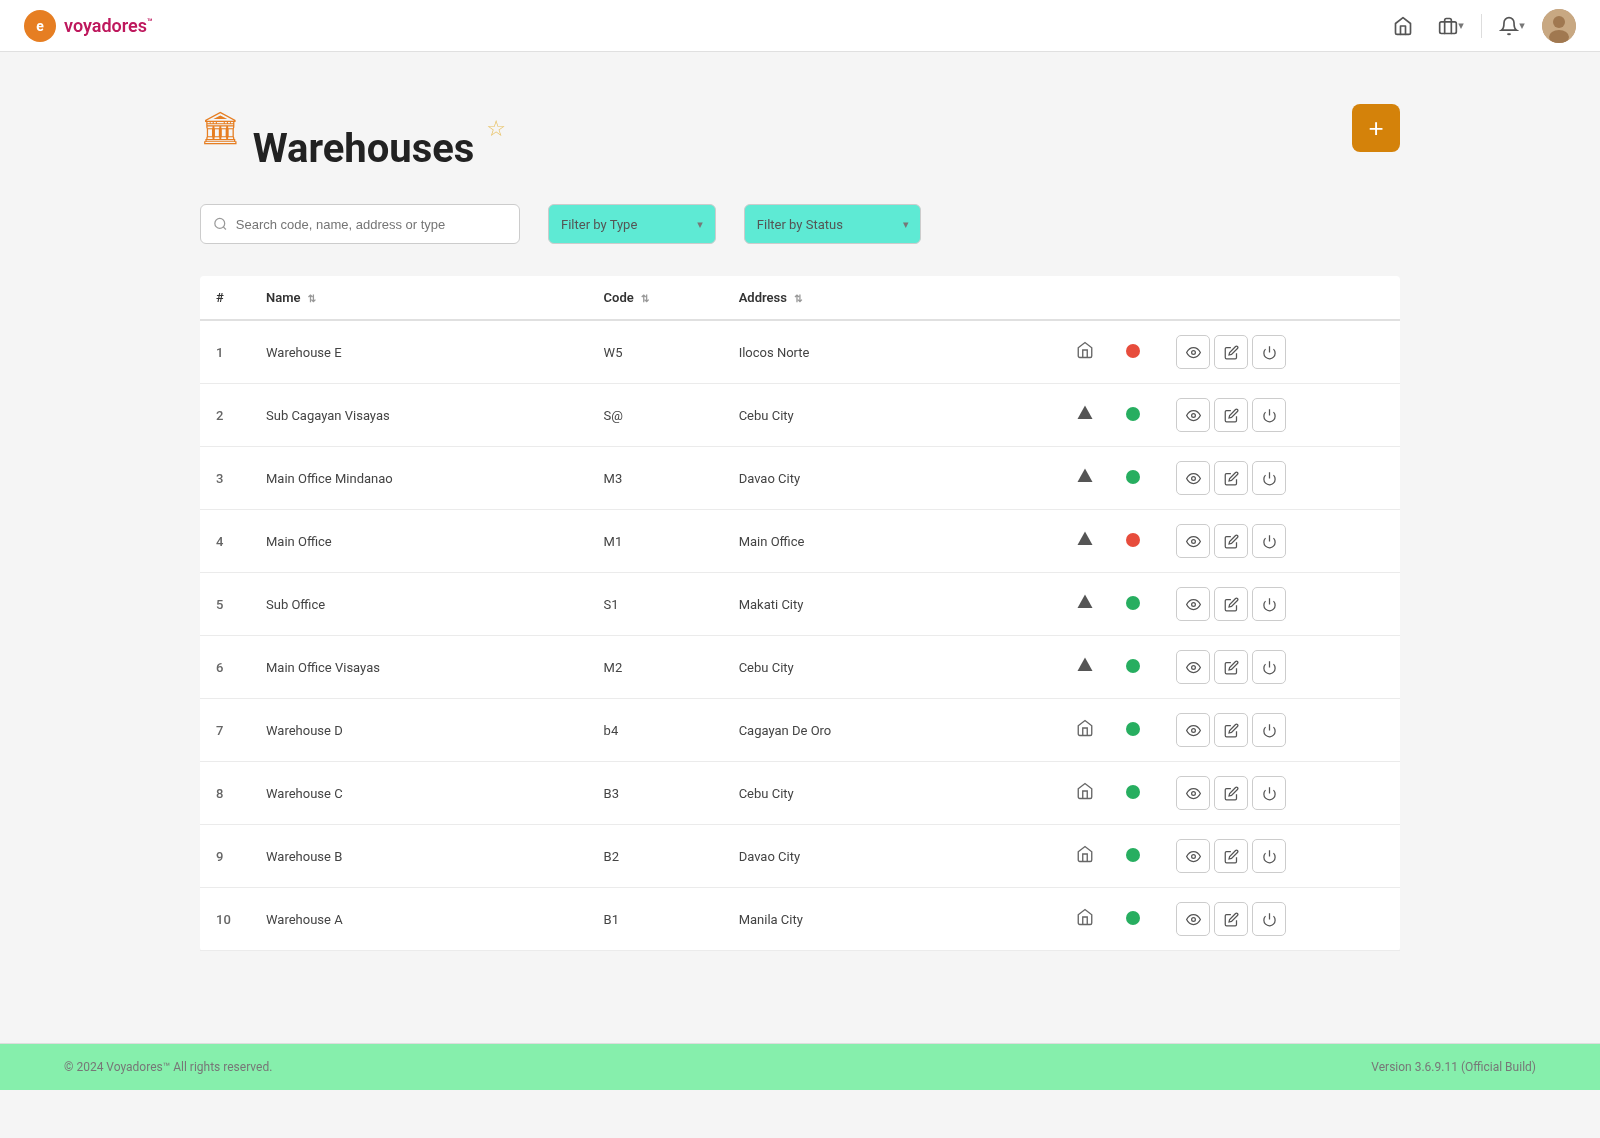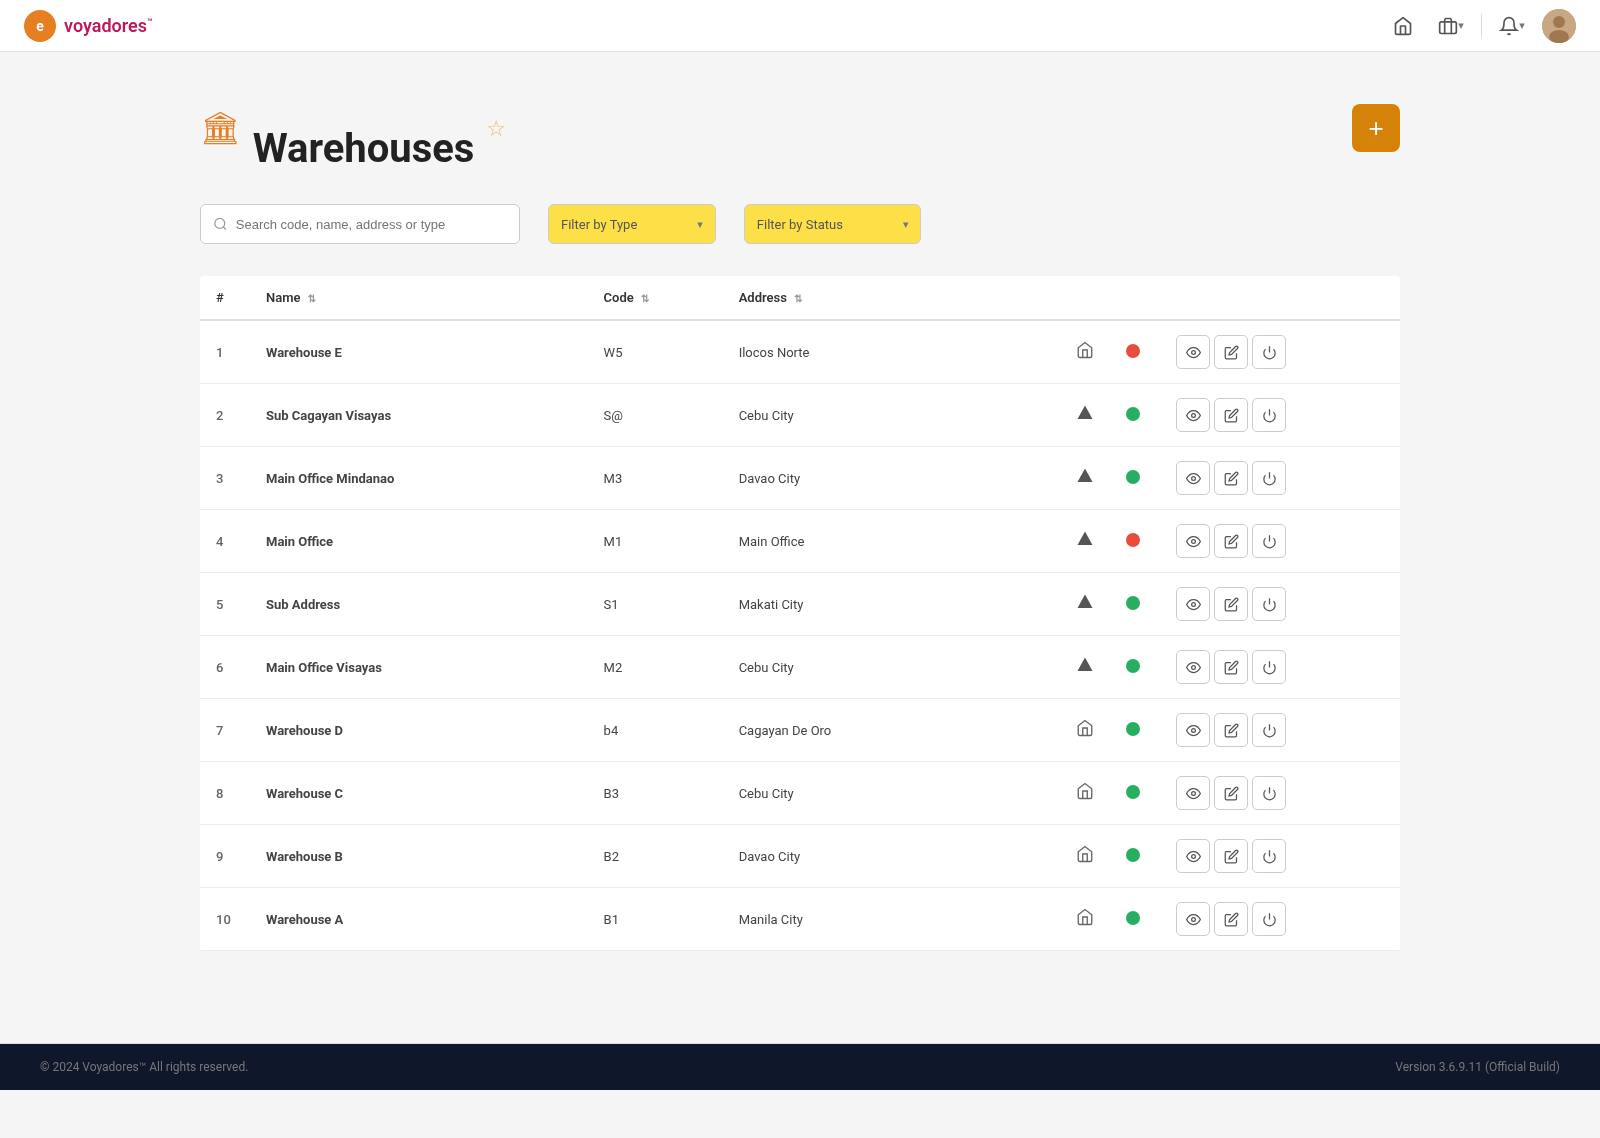--- a/index.html
+++ b/index.html
@@ -103,21 +103,21 @@
       border-radius: 6px;
       padding: 0 12px;
       width: 320px; height: 40px;
       gap: 8px;
     }
     .search-box input {
       border: none; outline: none; width: 100%;
       font-size: 13px; color: #333; background: transparent;
     }
     .filter-select {
-      background: #fde047;
+      background: #5eead4;
       border: 1px solid #ccc;
       border-radius: 6px;
       padding: 0 12px;
       height: 40px;
       font-size: 13px;
       color: #555;
       cursor: pointer;
       display: flex; align-items: center; gap: 60px;
       min-width: 160px;
       justify-content: space-between;
@@ -145,21 +145,21 @@
     thead th .sort-icon { color: #999; font-size: 10px; margin-left: 4px; }
     tbody tr {
       border-bottom: 1px solid #ebebeb;
     }
     tbody td {
       padding: 14px 16px;
       font-size: 13px;
       color: #444;
     }
     .row-num { color: #666; font-weight: 500; width: 50px; }
-    .col-name { font-weight: 700; min-width: 200px; }
+    .col-name { font-weight: 400; min-width: 200px; }
     .col-code { min-width: 80px; }
     .col-address { min-width: 200px; }
     .col-type-icon { width: 50px; font-size: 18px; color: #666; }
     .col-status { width: 50px; }
     .status-dot {
       width: 14px; height: 14px; border-radius: 50%;
       display: inline-block;
     }
     .status-green { background: #27ae60; }
     .status-red { background: #e74c3c; }
@@ -174,23 +174,23 @@
       border-radius: 5px;
       background: #fff;
       cursor: pointer;
       display: flex; align-items: center; justify-content: center;
       color: #555;
       font-size: 15px;
     }
 
     
     .footer {
-      background: #0f172a;
+      background: #86efac;
       border-top: 1px solid #ddd;
-      padding: 16px 40px;
+      padding: 16px 64px;
       display: flex;
       justify-content: space-between;
       align-items: flex-start;
       font-size: 12px;
       color: #777;
       margin-top: 60px;
     }
 
     
     .dropdown-arrow { font-size: 11px; color: #777; }
@@ -412,21 +412,21 @@
             <svg width="15" height="15" viewBox="0 0 24 24" fill="none" stroke="currentColor" stroke-width="2">
               <path d="M18.36 6.64a9 9 0 1 1-12.73 0"></path>
               <line x1="12" y1="2" x2="12" y2="12"></line>
             </svg>
           </button>
         </div>
       </td>
     </tr>
           <tr>
       <td class="row-num">5</td>
-      <td class="col-name">Sub Address</td>
+      <td class="col-name">Sub Office</td>
       <td class="col-code">S1</td>
       <td class="col-address">Makati City</td>
       <td class="col-type-icon"><svg width="18" height="18" viewBox="0 0 24 24" fill="#555" stroke="none">
                 <polygon points="12,2 2,20 22,20"></polygon>
               </svg></td>
       <td class="col-status">
         <span class="status-dot status-green"></span>
       </td>
       <td>
         <div class="action-btns">

